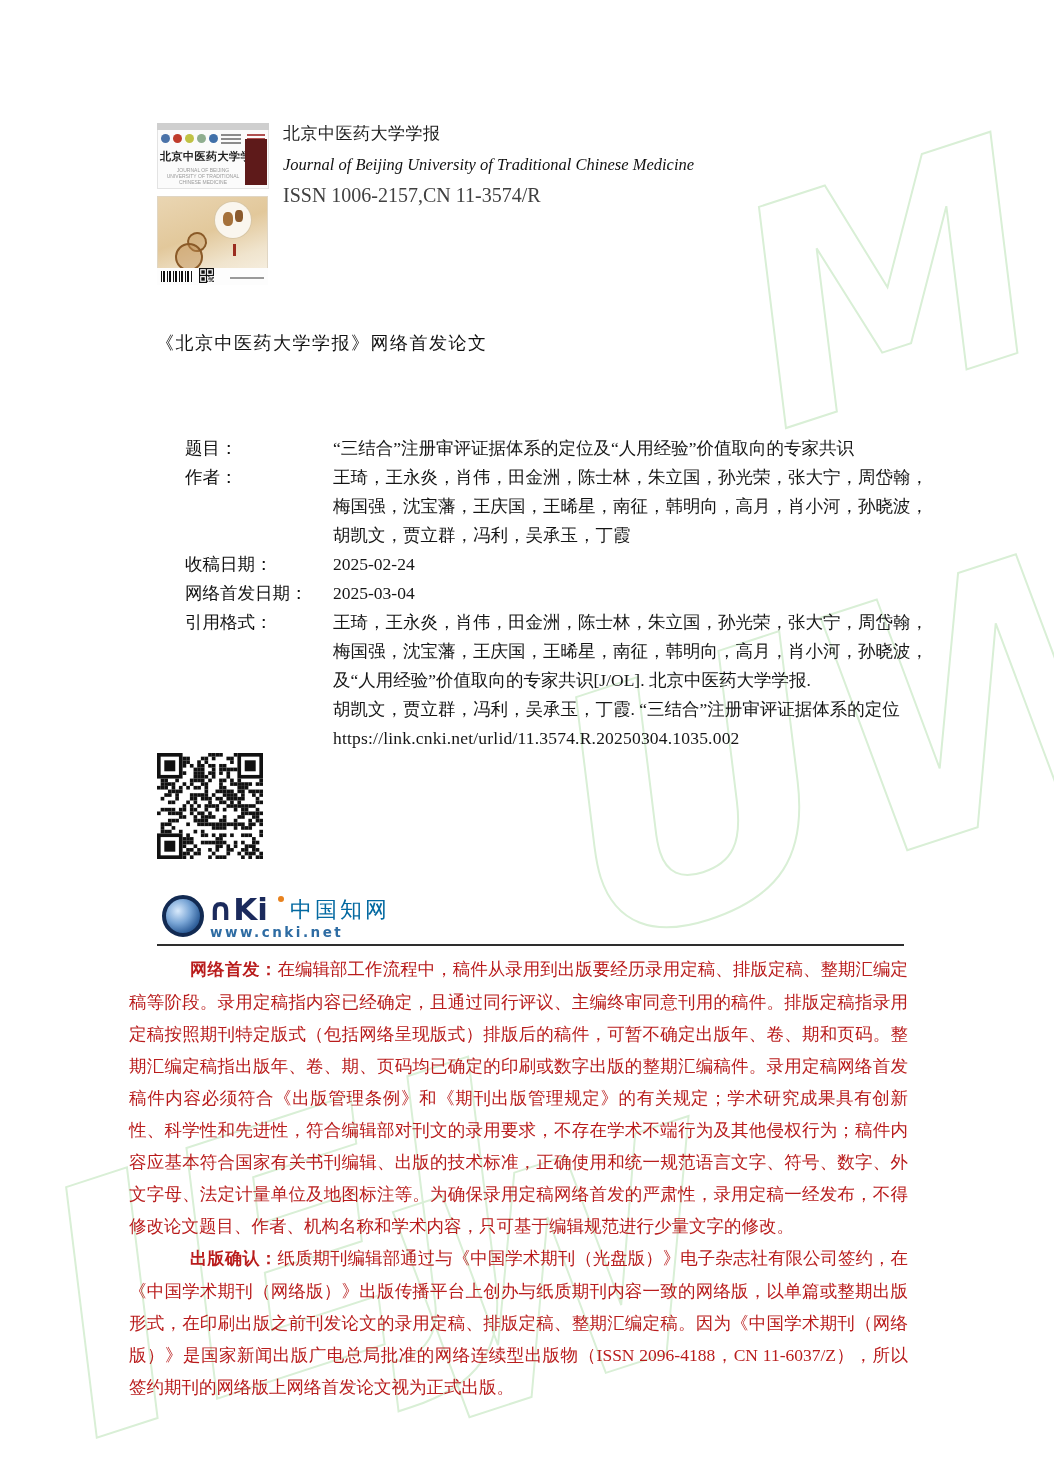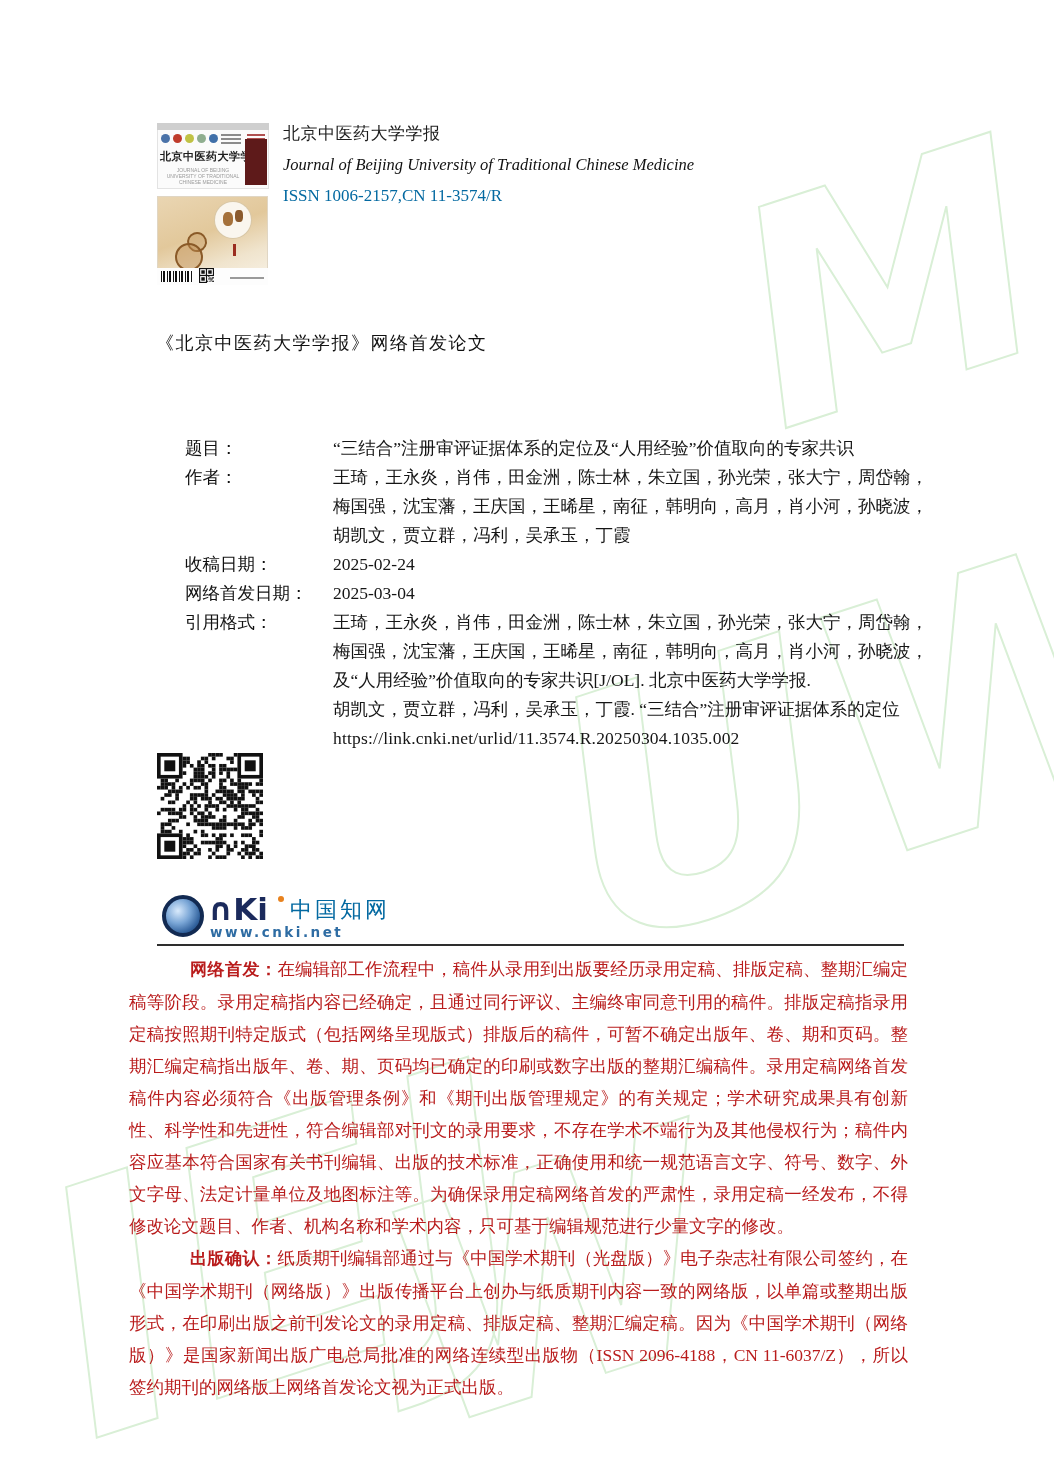--- a/index.html
+++ b/index.html
@@ -49,21 +49,21 @@
   .coverB .bstrip{position:absolute; left:0; bottom:0; width:100%; height:17px; background:#fdfdfd;}
   .coverB .barcode{position:absolute; left:4px; bottom:3px; width:32px; height:11px;
           background:repeating-linear-gradient(90deg,#111 0 1px,#fff 1px 2px,#111 2px 4px,#fff 4px 6px);}
   .coverB .miniqr{position:absolute; left:42px; bottom:2px;}
   .coverB .btext{position:absolute; right:4px; bottom:6px; width:34px; height:2px; background:#9a9a9a;}
 
   
   .headtext{position:absolute; left:283px; top:118px;}
   .h-cn{font-size:17px; letter-spacing:.5px; color:#1c1c1c; line-height:31px;}
   .h-en{font-size:16.5px; font-style:italic; line-height:31px; color:#111;}
-  .h-issn{font-size:17px; line-height:31px; color:#0369a1;}
+  .h-issn{font-size:20px; line-height:31px; color:#404040;}
 
   
   .main-title{position:absolute; left:156px; top:331px; font-size:18px; font-weight:400;
           letter-spacing:1.5px; color:#111;}
 
   
   .meta{position:absolute; left:157px; top:434px; width:752px; font-size:17.5px; line-height:29px;}
   .meta .row{display:flex;}
   .meta .lab{width:148px; flex:none; color:#111;margin-left:28px;}
   .meta .vals{flex:1;}

